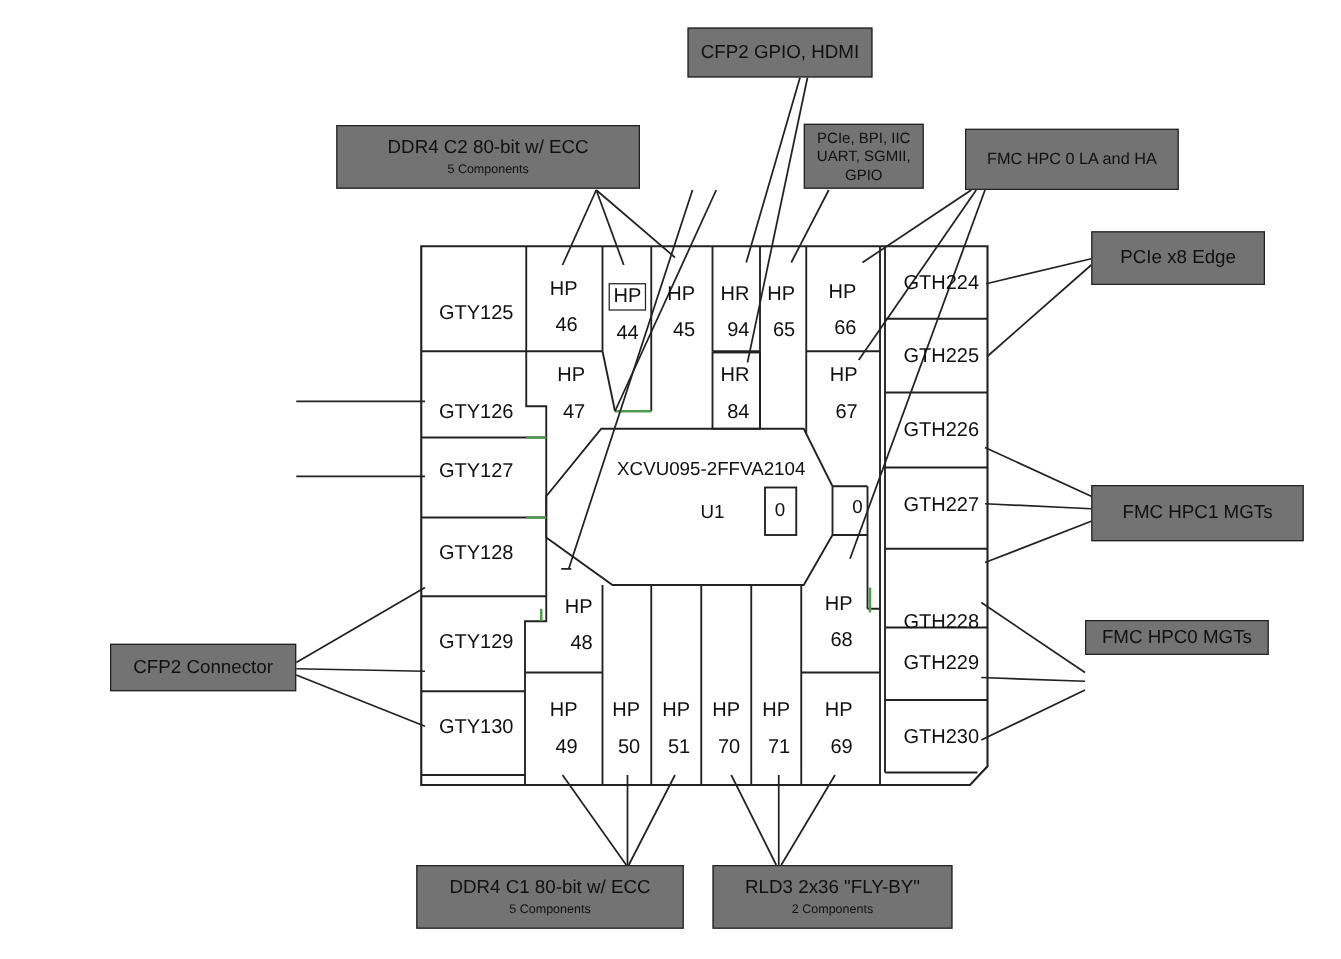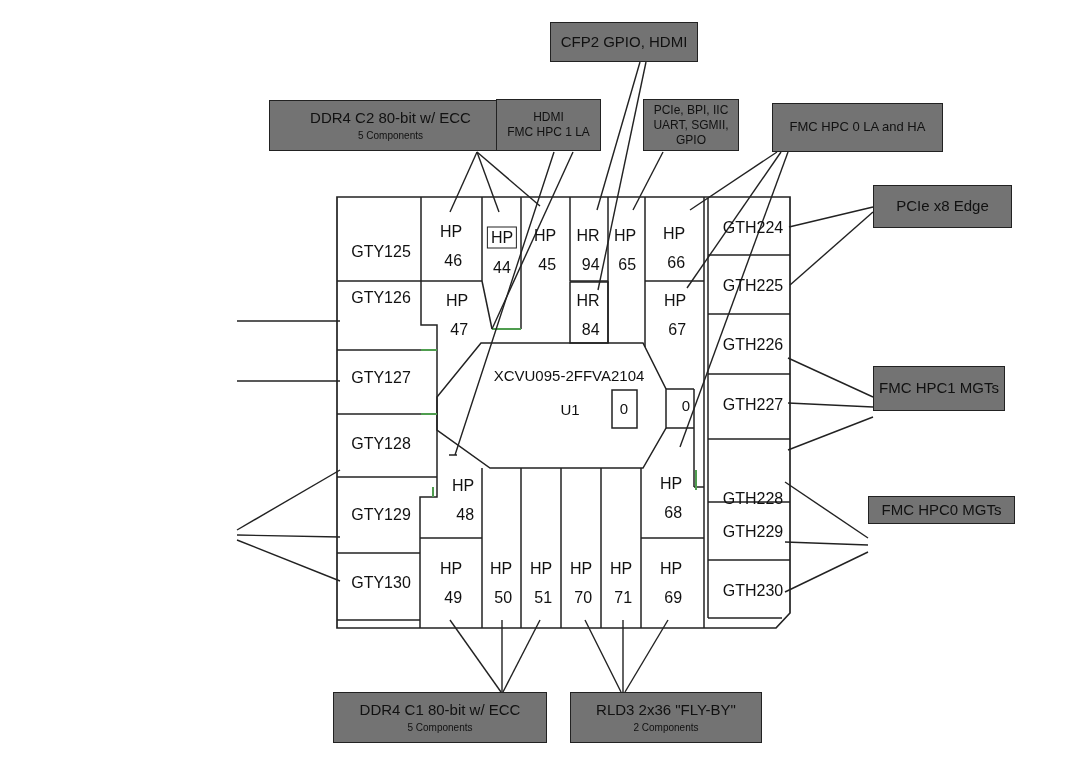--- a/index.html
+++ b/index.html
@@ -123,21 +123,21 @@
       <path d="M450,620 L501,692"></path>
       <path d="M502,620 L502,692"></path>
       <path d="M540,620 L503,692"></path>
       <path d="M585,620 L621,692"></path>
       <path d="M623,620 L623,692"></path>
       <path d="M668,620 L625,692"></path>
     </g>
   </svg>
 
   <div class="bank" style="left:381px;top:251px">GTY125</div>
-  <div class="bank" style="left:381px;top:297px">GTY126</div>
+  <div class="bank" style="left:381px;top:330px">GTY126</div>
   <div class="bank" style="left:381px;top:377px">GTY127</div>
   <div class="bank" style="left:381px;top:443px">GTY128</div>
   <div class="bank" style="left:381px;top:514px">GTY129</div>
   <div class="bank" style="left:381px;top:582px">GTY130</div>
 
   <div class="bank" style="left:753px;top:227px">GTH224</div>
   <div class="bank" style="left:753px;top:285px">GTH225</div>
   <div class="bank" style="left:753px;top:344px">GTH226</div>
   <div class="bank" style="left:753px;top:404px">GTH227</div>
   <div class="bank" style="left:753px;top:498px">GTH228</div>
@@ -189,48 +189,47 @@
 
   <div class="lblbox" style="left:550px;top:22px;width:148px;height:40px">
     <span class="t15">CFP2 GPIO, HDMI</span>
   </div>
 
   <div class="lblbox" style="left:269px;top:100px;width:243px;height:51px">
     <span class="t15">DDR4 C2 80-bit w/ ECC</span>
     <span class="sub">5 Components</span>
   </div>
 
-  <div class="lblbox" style="left:496px;top:99px;width:105px;height:52px">
-    <span class="t12">HDMI</span>
-    <span class="t12">FMC HPC 1 LA</span>
-  </div>
 
   <div class="lblbox" style="left:643px;top:99px;width:96px;height:52px">
     <span class="t12">PCIe, BPI, IIC</span>
     <span class="t12">UART, SGMII, GPIO</span>
   </div>
 
   <div class="lblbox" style="left:772px;top:103px;width:171px;height:49px">
     <span class="t13">FMC HPC 0 LA and HA</span>
   </div>
 
   <div class="lblbox" style="left:873px;top:185px;width:139px;height:43px">
     <span class="t15">PCIe x8 Edge</span>
   </div>
 
-  <div class="lblbox" style="left:873px;top:366px;width:132px;height:45px">
+  <div class="lblbox" style="left:873px;top:388px;width:170px;height:45px">
     <span class="t15">FMC HPC1 MGTs</span>
   </div>
 
   <div class="lblbox" style="left:868px;top:496px;width:147px;height:28px">
     <span class="t15">FMC HPC0 MGTs</span>
   </div>
 
 
 
+  <div class="lblbox" style="left:88px;top:515px;width:149px;height:38px">
+    <span class="t15">CFP2 Connector</span>
+  </div>
 
   <div class="lblbox" style="left:333px;top:692px;width:214px;height:51px">
     <span class="t15">DDR4 C1 80-bit w/ ECC</span>
     <span class="sub">5 Components</span>
   </div>
 
   <div class="lblbox" style="left:570px;top:692px;width:192px;height:51px">
     <span class="t15">RLD3 2x36 "FLY-BY"</span>
     <span class="sub">2 Components</span>
   </div>

